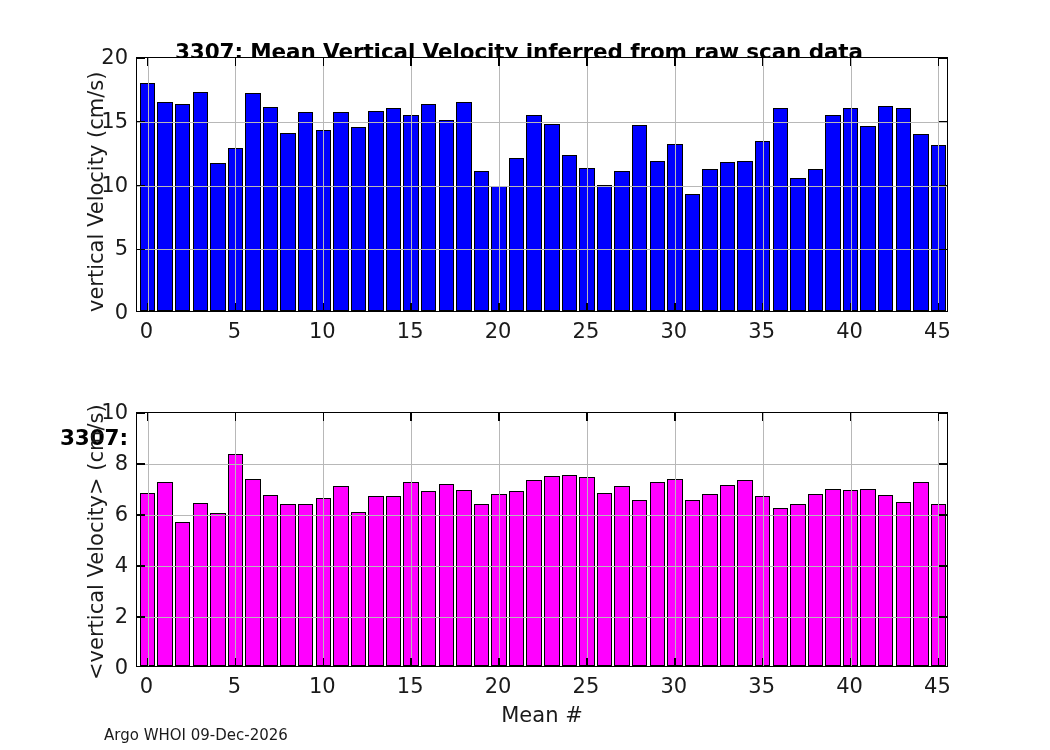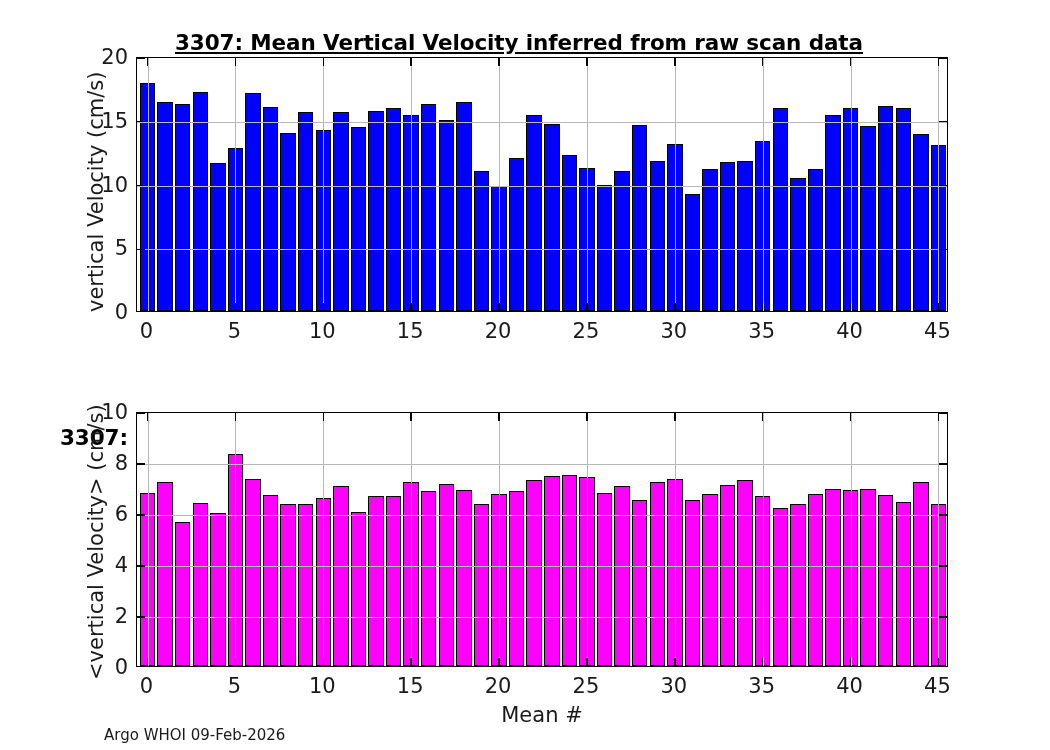--- a/index.html
+++ b/index.html
@@ -119,21 +119,21 @@
     position: absolute;
     font-size: 15px;
     color: #1a1a1a;
     white-space: nowrap;
   }
 </style>
 </head>
 <body>
 
 <div class="panel">
-  <div class="chart-title" id="title-top" style="left:175px; top:30px;text-decoration:underline;">3307: Mean Vertical Velocity inferred from raw scan data</div>
+  <div class="chart-title" id="title-top" style="left:175px; top:39px;text-decoration:underline;">3307: Mean Vertical Velocity inferred from raw scan data</div>
 
   <div class="axis-label-y" id="ylabel-top" style="left:84px; top:312px;">vertical Velocity (cm/s)</div>
 
   <div class="plot-frame" id="plot-top" style="left:136px; top:57px; width:812px; height:255px;">
     <div class="bars-layer" id="bars-top">
         <div class="bar blue" title="0: 17.9" style="left: 2.81212px; width: 15.4667px; height: 228.225px;"></div>
         <div class="bar blue" title="1: 16.4" style="left: 20.3879px; width: 15.4667px; height: 209.1px;"></div>
         <div class="bar blue" title="2: 16.2" style="left: 37.9636px; width: 15.4667px; height: 206.55px;"></div>
         <div class="bar blue" title="3: 17.2" style="left: 55.5394px; width: 15.4667px; height: 219.3px;"></div>
         <div class="bar blue" title="4: 11.6" style="left: 73.1152px; width: 15.4667px; height: 147.9px;"></div>
@@ -356,13 +356,13 @@
       <div class="tick-label-y" style="left: 84px; width: 44px; top: 616px;">2</div>
       <div class="tick-label-y" style="left: 84px; width: 44px; top: 565px;">4</div>
       <div class="tick-label-y" style="left: 84px; width: 44px; top: 514px;">6</div>
       <div class="tick-label-y" style="left: 84px; width: 44px; top: 463px;">8</div>
       <div class="tick-label-y" style="left: 84px; width: 44px; top: 412px;">10</div>
     </div>
 
   <div class="axis-label-x" id="xlabel-bottom" style="left:542px; top:703px;">Mean #</div>
 </div>
 
-<div class="footer-note" style="left:104px; top:726px;">Argo WHOI 09-Feb-2026</div>
+<div class="footer-note" style="left:104px; top:726px;">Argo WHOI 09-Dec-2026</div>
 
 </body></html>

